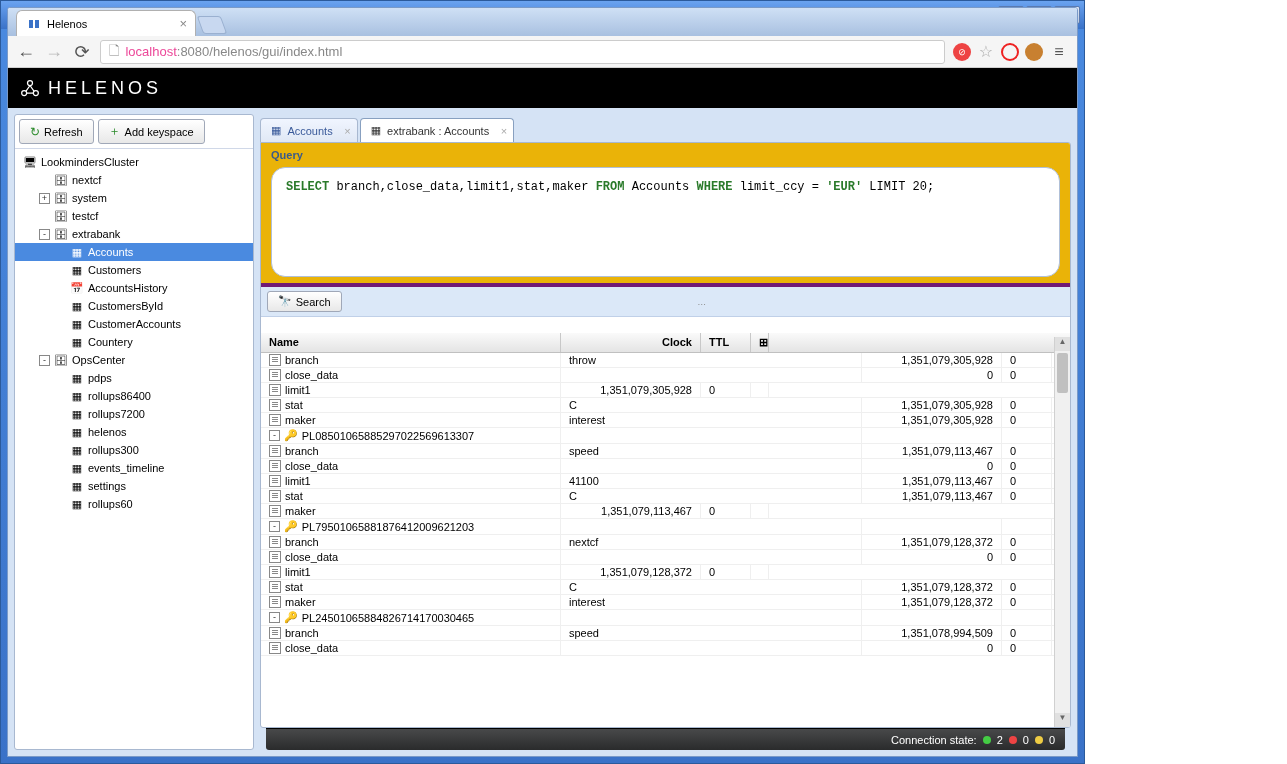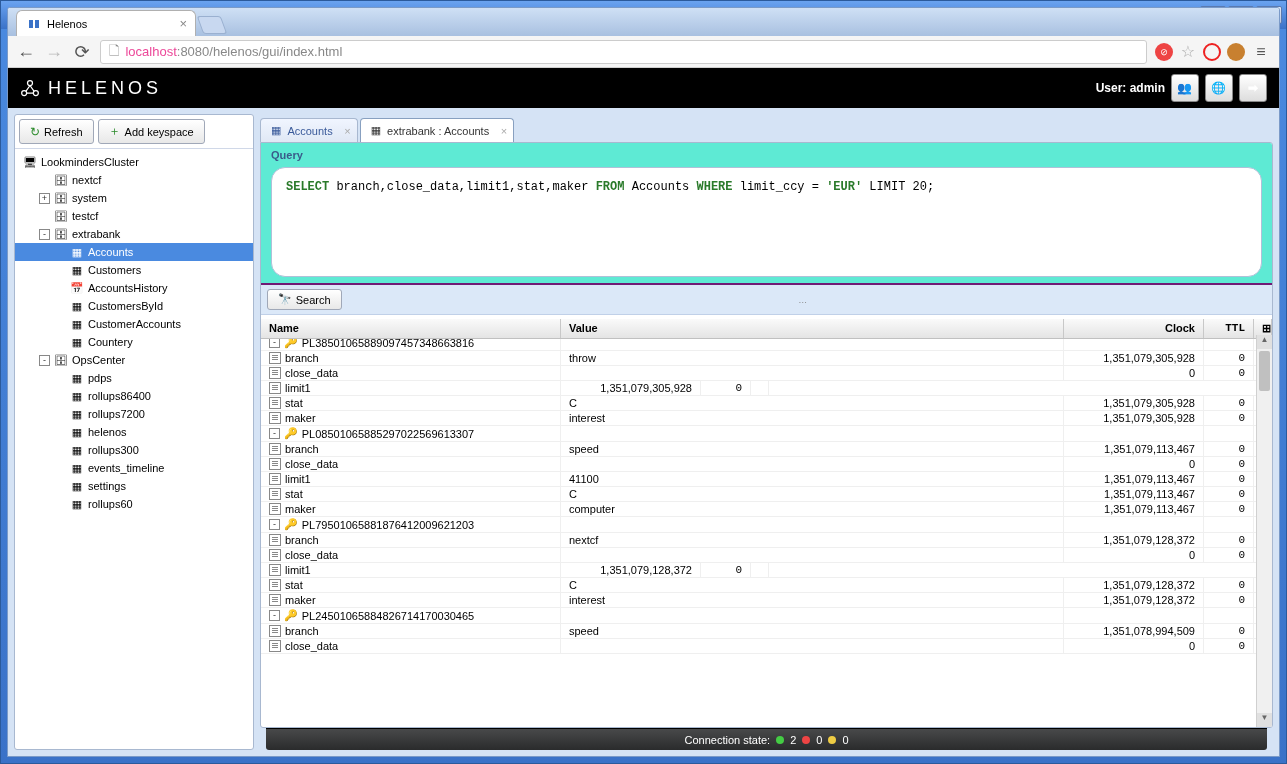--- a/index.html
+++ b/index.html
@@ -1,19 +1,19 @@
 <!DOCTYPE html>
 <html><head>
 <meta charset="utf-8">
 <style>
 * { box-sizing: border-box; margin: 0; padding: 0; }
 body { font-family: Tahoma, Arial, sans-serif; font-size: 11px; background: #fff; overflow: hidden; width: 1287px; height: 764px; }
 
 
-.window-frame { width: 1287px; height: 764px; border: 1px solid #2b5a9b; background: linear-gradient(to bottom, #4a8ae0, #3a72c8); position: relative; }
+.window-frame { width: 1085px; height: 764px; border: 1px solid #2b5a9b; background: linear-gradient(to bottom, #4a8ae0, #3a72c8); position: relative; }
 .titlebar { height: 28px; background: linear-gradient(to bottom, #6aa3f0, #3a72c8); display: flex; justify-content: flex-end; align-items: center; padding-right: 4px; gap: 2px; }
 .win-btn { width: 26px; height: 18px; background: linear-gradient(to bottom, #e0e8f5, #b8c8e0); border: 1px solid #5a7ab0; border-radius: 2px; display: flex; align-items: center; justify-content: center; color: #333; cursor: pointer; font-size: 10px; }
 
 
 .browser { position: absolute; top: 6px; left: 6px; right: 6px; bottom: 6px; background: #fff; border: 1px solid #7a9ac8; border-radius: 3px 3px 0 0; display: flex; flex-direction: column; overflow: hidden; }
 .tab-strip { height: 28px; background: linear-gradient(to bottom, #cfe0f5, #a8c0e0); display: flex; align-items: flex-end; padding-left: 8px; }
 .browser-tab { background: #fff; border: 1px solid #b0b0b0; border-bottom: none; border-radius: 6px 6px 0 0; height: 26px; padding: 0 28px 0 10px; display: flex; align-items: center; gap: 6px; position: relative; min-width: 180px; }
 .browser-tab .close { position: absolute; right: 8px; color: #888; cursor: pointer; font-size: 13px; }
 .tab-icon { width: 14px; height: 14px; display: inline-flex; align-items: center; justify-content: center; }
 .new-tab { width: 24px; height: 18px; background: #c8d8f0; border: 1px solid #9ab0d0; margin-left: 4px; margin-bottom: 2px; border-radius: 3px; transform: skewX(20deg); }
@@ -48,51 +48,51 @@
 .indent-1 { padding-left: 24px; }
 .indent-2 { padding-left: 40px; }
 
 .main { flex: 1; margin: 6px 6px 6px 0; display: flex; flex-direction: column; overflow: hidden; }
 .main-tabs { height: 28px; display: flex; align-items: flex-end; }
 .main-tab { background: linear-gradient(to bottom, #f0f5ff, #e0e8f5); border: 1px solid #a8b8d0; border-bottom: none; border-radius: 4px 4px 0 0; padding: 5px 24px 5px 10px; margin-right: 2px; display: flex; align-items: center; gap: 6px; position: relative; cursor: pointer; font-size: 11px; color: #3a5a9a; }
 .main-tab.active { background: #fff; color: #333; border-color: #88a0c0; }
 .main-tab .close { position: absolute; right: 6px; color: #aaa; font-size: 11px; }
 .main-panel { flex: 1; background: #fff; border: 1px solid #a8b8d0; border-radius: 0 3px 3px 3px; display: flex; flex-direction: column; overflow: hidden; }
 
-.query-section { background: #5eead4; border-bottom: 2px solid #701a75; padding: 6px 10px; }
+.query-section { background: #eab308; border-bottom: 4px solid #701a75; padding: 6px 10px; }
 .query-label { font-weight: bold; color: #3a5a8a; font-size: 11px; margin-bottom: 6px; display: block; }
 .query-box { background: #fff; border: 1px solid #b0c0d8; border-radius: 14px; padding: 10px 14px; min-height: 110px; font-family: 'Courier New', monospace; font-size: 12px; line-height: 1.5; }
 .kw { color: #2a7a2a; font-weight: bold; }
 .str { color: #2a7a2a; font-weight: bold; }
 
 .search-bar { background: #dbe8f8; padding: 4px 6px; border-bottom: 1px solid #c0d0e8; display: flex; align-items: center; }
 .drag-handle { flex: 1; text-align: center; color: #888; font-size: 9px; letter-spacing: 2px; }
 
 .data-grid { flex: 1; overflow: auto; position: relative; }
-.grid-header { display: flex; background: linear-gradient(to bottom, #fafafa, #e4e4e4); border-bottom: 1px solid #c0c0c0; position: sticky; top: 4px; }
+.grid-header { display: flex; background: linear-gradient(to bottom, #fafafa, #e4e4e4); border-bottom: 1px solid #c0c0c0; position: sticky; top: 16px; }
 .grid-header .col { padding: 3px 8px; border-right: 1px solid #c8c8c8; font-weight: bold; font-size: 11px; }
 .col-name { width: 300px; }
 .col-value { flex: 1; min-width: 300px; }
 .col-clock { width: 140px; text-align: right; }
-.col-ttl { width: 50px; text-align: right; font-family: Liberation Mono, monospace; }
+.col-ttl { width: 50px; text-align: left; }
 .col-cfg { width: 18px; text-align: center; }
 .grid-body .row { display: flex; border-bottom: 1px solid #efefef; font-size: 11px; }
 .grid-body .row .col { padding: 1px 8px; border-right: 1px solid #efefef; overflow: hidden; white-space: nowrap; }
 .key-row .col-name { display: flex; align-items: center; gap: 4px; }
 .prop-row .col-name { padding-left: 46px; display: flex; align-items: center; gap: 4px; }
 .doc-icon { width: 12px; height: 12px; border: 1px solid #888; background: #fff; display: inline-block; position: relative; }
 .doc-icon::after { content: ''; position: absolute; top: 2px; left: 2px; right: 2px; height: 1px; background: #888; box-shadow: 0 2px 0 #888, 0 4px 0 #888; }
 .key-icon { color: #c89020; }
 .grid-scrollbar { position: absolute; right: 0; top: 20px; bottom: 0; width: 16px; background: #f0f0f0; border-left: 1px solid #d0d0d0; }
 .scroll-thumb { position: absolute; top: 16px; left: 2px; right: 2px; height: 40px; background: #c0c0c0; border-radius: 2px; }
 .scroll-arrow { position: absolute; left: 0; right: 0; height: 14px; background: #e0e0e0; text-align: center; font-size: 8px; color: #666; }
 .scroll-up { top: 0; }
 .scroll-down { bottom: 0; }
 
-.footer { height: 22px; background: linear-gradient(to bottom, #48494a, #2a2b2c); color: #fff; display: flex; align-items: center; justify-content: center; padding: 0 10px; font-size: 11px; gap: 6px; border-top: 1px solid #000; margin: 0 6px 0 6px; border-radius: 0 0 3px 3px; }
+.footer { height: 22px; background: linear-gradient(to bottom, #48494a, #2a2b2c); color: #fff; display: flex; align-items: center; justify-content: flex-end; padding: 0 10px; font-size: 11px; gap: 6px; border-top: 1px solid #000; margin: 0 6px 0 6px; border-radius: 0 0 3px 3px; }
 .status-dot { width: 8px; height: 8px; border-radius: 50%; display: inline-block; }
 .green-dot { background: #4c4; }
 .red-dot { background: #e44; }
 .yellow-dot { background: #ec4; }
 </style>
 </head>
 <body>
 
 <div class="window-frame">
   <div class="titlebar">
@@ -137,32 +137,20 @@
     <div class="app">
       <div class="app-header">
         <div class="logo">
           <svg class="logo-mark" viewBox="0 0 24 24">
               <circle cx="12" cy="6" r="3" fill="none" stroke="#fff" stroke-width="1.5"></circle>
               <circle cx="5" cy="18" r="3" fill="none" stroke="#fff" stroke-width="1.5"></circle>
               <circle cx="19" cy="18" r="3" fill="none" stroke="#fff" stroke-width="1.5"></circle>
               <path d="M12 9 L7 16 M12 9 L17 16 M8 18 L16 18" stroke="#fff" stroke-width="1.5"></path>
             </svg>
           <span>HELENOS</span>
-        </div>
-        <div class="header-right">
-          <span>User: admin</span>
-          <div class="hdr-btn">
-              <span>👥</span>
-            </div>
-          <div class="hdr-btn">
-              <span>🌐</span>
-            </div>
-          <div class="hdr-btn">
-              <span>➡</span>
-            </div>
         </div>
       </div>
 
       <div class="app-body">
         <div class="sidebar">
           <div class="sidebar-toolbar">
             <button class="btn">
                 <span class="icn" style="color:#2a8a2a">↻</span>
                 <span>Refresh</span>
               </button>
@@ -299,21 +287,20 @@
             <div class="search-bar">
               <button class="btn">
                   <span>🔭</span>
                   <span>Search</span>
                 </button>
               <span class="drag-handle">…</span>
             </div>
             <div class="data-grid">
               <div class="grid-header">
                 <div class="col col-name">Name</div>
-                <div class="col col-value">Value</div>
                 <div class="col col-clock">Clock</div>
                 <div class="col col-ttl">TTL</div>
                 <div class="col col-cfg">⊞</div>
               </div>
               <div class="grid-body" id="grid-body">
                   <div class="row key-row">
                     <div class="col col-name">
                       <span class="tree-toggle">-</span>
                       <span class="key-icon">🔑</span>
                       <span>PL38501065889097457348663816</span>
@@ -421,21 +408,20 @@
                     <div class="col col-value">C</div>
                     <div class="col col-clock">1,351,079,113,467</div>
                     <div class="col col-ttl">0</div>
                     <div class="col col-cfg"></div>
                   </div>
                   <div class="row prop-row">
                     <div class="col col-name">
                       <span class="doc-icon"></span>
                       <span>maker</span>
                     </div>
-                    <div class="col col-value">computer</div>
                     <div class="col col-clock">1,351,079,113,467</div>
                     <div class="col col-ttl">0</div>
                     <div class="col col-cfg"></div>
                   </div>
                   <div class="row key-row">
                     <div class="col col-name">
                       <span class="tree-toggle">-</span>
                       <span class="key-icon">🔑</span>
                       <span>PL79501065881876412009621203</span>
                     </div>

